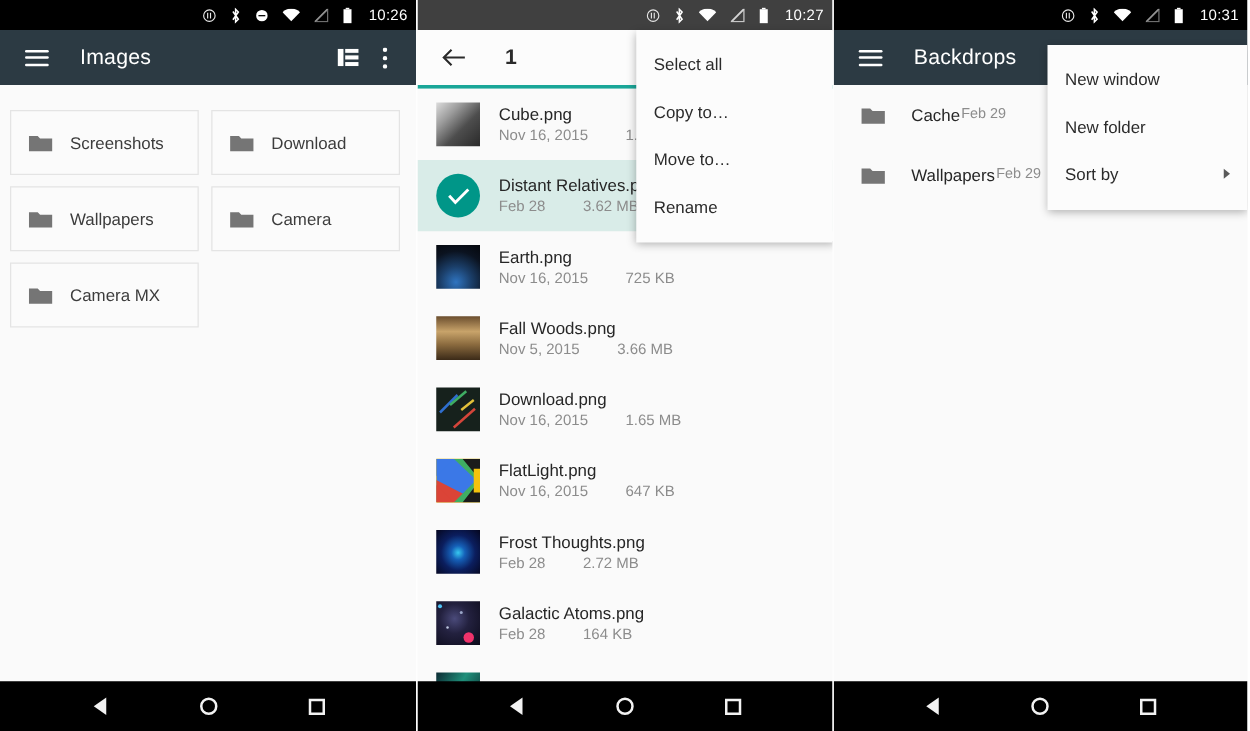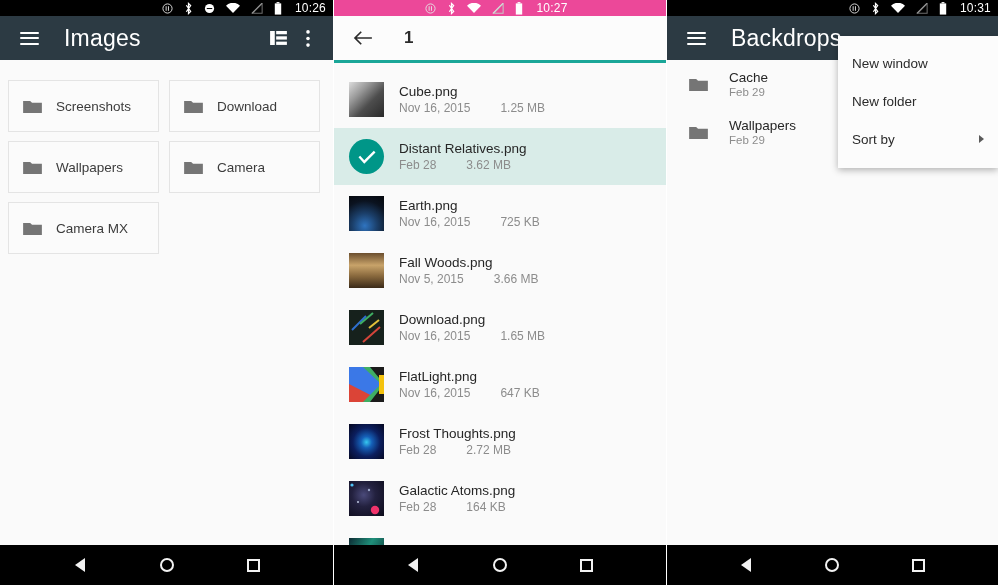--- a/index.html
+++ b/index.html
@@ -10,37 +10,37 @@
     overflow: hidden;
   }
   .screens { display: flex; width: 1000px; height: 585px; background: #ffffff; }
   .panel { position: relative; height: 585px; overflow: hidden; background: #fafafa; }
   .panel-left   { width: 333px; }
   .panel-mid    { width: 334px; border-left: 1px solid #ffffff; border-right: 1px solid #ffffff; }
   .panel-right  { width: 331px; }
 
   
   .statusbar {
-    height: 16px; display: flex; align-items: center; justify-content: flex-end;
+    height: 24px; display: flex; align-items: center; justify-content: flex-end;
     padding-right: 7px; gap: 11px;
   }
   .statusbar.dark { background: #000000; }
-  .statusbar.gray { background: #ec4899; justify-content: center; }
+  .statusbar.gray { background: #404040; }
   .st-time { font-size: 12px; color: #ffffff; letter-spacing: .2px; margin-left: 2px; }
   .st-ico { display: inline-flex; align-items: center; justify-content: center; }
   .st-ico svg { display: block; }
 
   
   .toolbar {
     height: 44px; display: flex; align-items: center; padding: 0 10px 0 14px;
     position: relative;
   }
   .toolbar.dark { background: #2c3a43; }
   .toolbar.white { background: #fcfcfc; }
-  .tb-title { font-size: 23px; color: #ffffff; margin-left: 20px; font-weight: 500; letter-spacing: .2px; }
+  .tb-title { font-size: 17px; color: #ffffff; margin-left: 20px; font-weight: 500; letter-spacing: .2px; }
   .tb-count { font-size: 17px; color: #2b2b2b; margin-left: 26px; font-weight: 700; }
   .tb-spacer { flex: 1 1 auto; }
   .icon-btn { width: 30px; height: 34px; display: flex; align-items: center; justify-content: center; }
 
   .hamburger { width: 19px; height: 13px; display: flex; flex-direction: column; justify-content: space-between; }
   .hamburger i { display: block; height: 2px; background: #ffffff; border-radius: 1px; }
 
   .accent-line { height: 3px; width: 100%; }
 
   
@@ -65,21 +65,21 @@
   .fr-meta { display: flex; gap: 30px; }
   .fr-date, .fr-size { font-size: 12px; color: #8c8c8c; white-space: nowrap; }
   .check {
     width: 35px; height: 35px; border-radius: 50%; background: #009688; flex: none;
     display: flex; align-items: center; justify-content: center;
   }
 
   
   .folderlist { background: #fafafa; }
   .folderrow { height: 48px; display: flex; align-items: center; padding-left: 22px; gap: 21px; }
-  .fo-text { display: flex; flex-direction: column; gap: 1px; }
+  .fo-text { display: flex; flex-direction: row; gap: 1px; }
   .fo-name { font-size: 13.5px; color: #262626; }
   .fo-date { font-size: 11.5px; color: #8c8c8c; }
 
   
   .menu {
     position: absolute; background: #fcfcfc; z-index: 20;
     box-shadow: 0 2px 7px rgba(0,0,0,.30);
   }
   .menu-mid   { top: 24px; left: 175px; width: 159px; padding: 8px 0 10px; }
   .menu-right { top: 36px; left: 171px; width: 160px; padding: 8px 0 10px; }
@@ -394,20 +394,34 @@
       </div>
 
       <div class="filerow">
         <span class="thumb" style="background:linear-gradient(120deg,#0d2b33 0%,#1f8f7a 45%,#0a1f26 100%)"></span>
         <span class="fr-text">
           <span class="fr-name">Green Screen.png</span>
         </span>
       </div>
     </div>
 
+    <div class="menu menu-mid">
+      <div class="menu-item">
+        <span class="mi-label">Select all</span>
+      </div>
+      <div class="menu-item">
+        <span class="mi-label">Copy to…</span>
+      </div>
+      <div class="menu-item">
+        <span class="mi-label">Move to…</span>
+      </div>
+      <div class="menu-item">
+        <span class="mi-label">Rename</span>
+      </div>
+    </div>
 
     <div class="navbar">
       <div class="nav-btn">
           <span class="nav-back"></span>
         </div>
       <div class="nav-btn">
           <span class="nav-home"></span>
         </div>
       <div class="nav-btn">
           <span class="nav-recents"></span>

